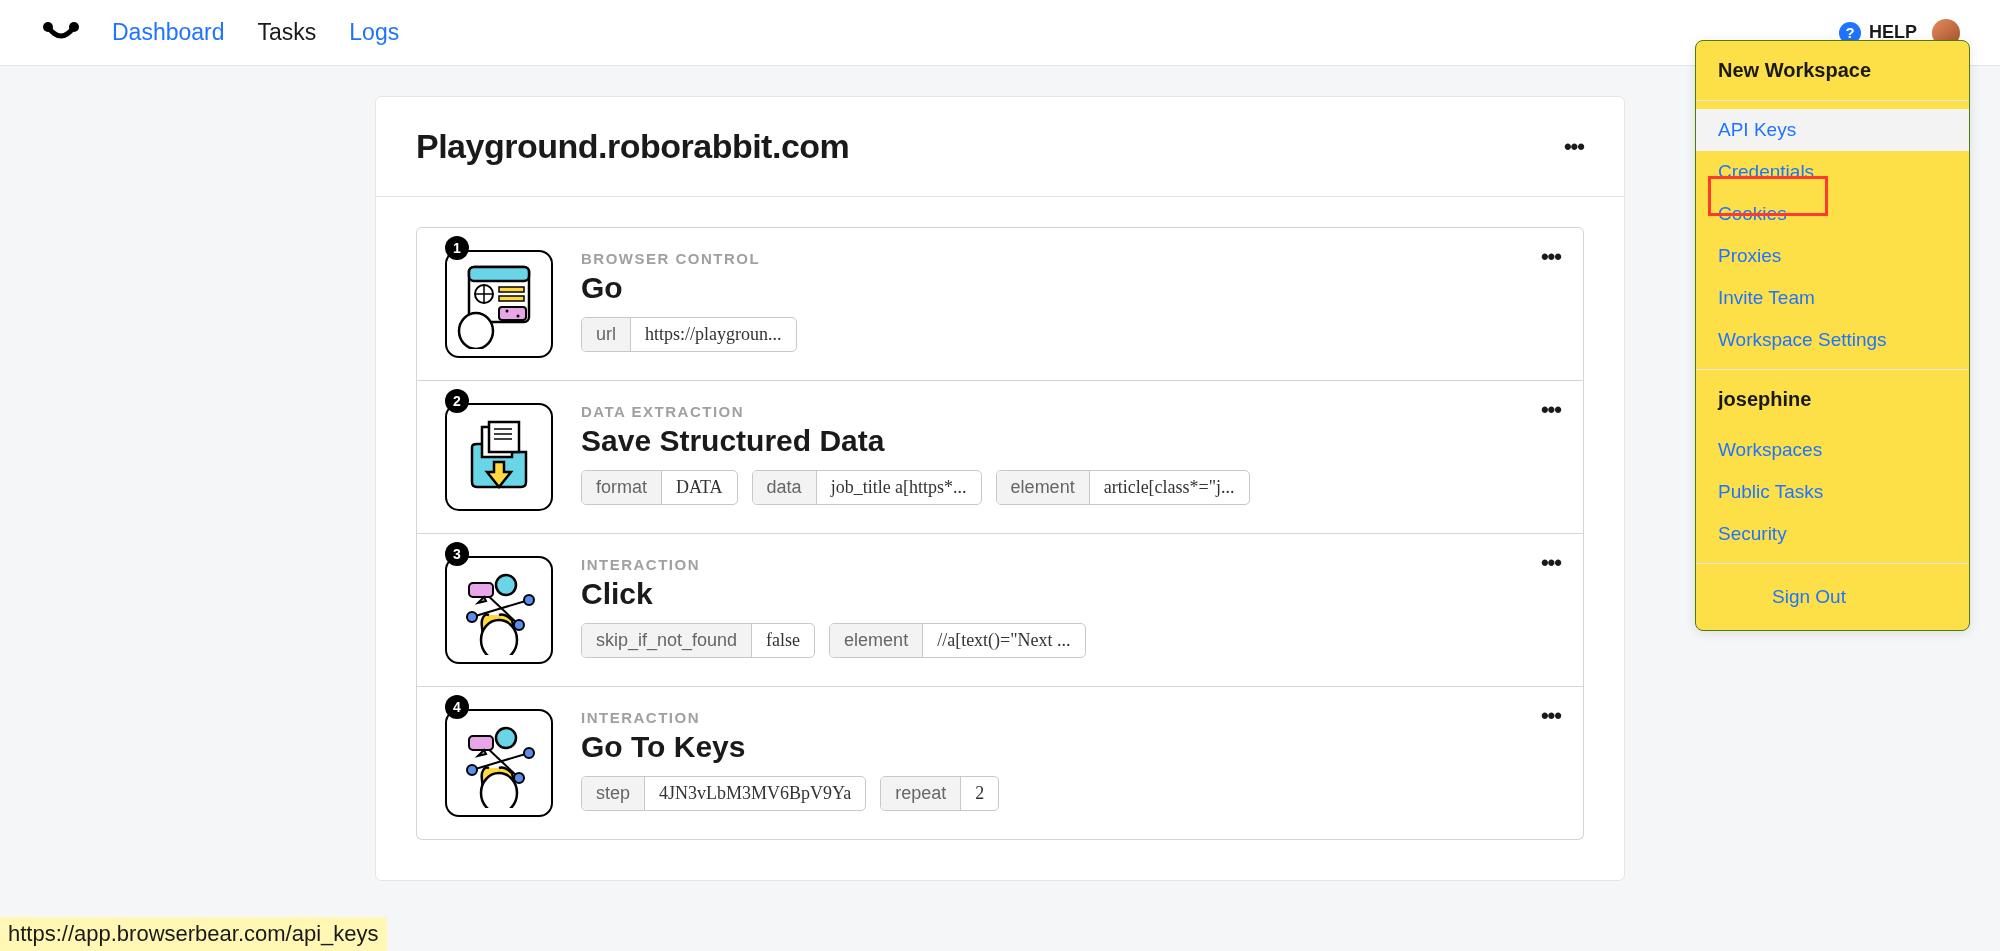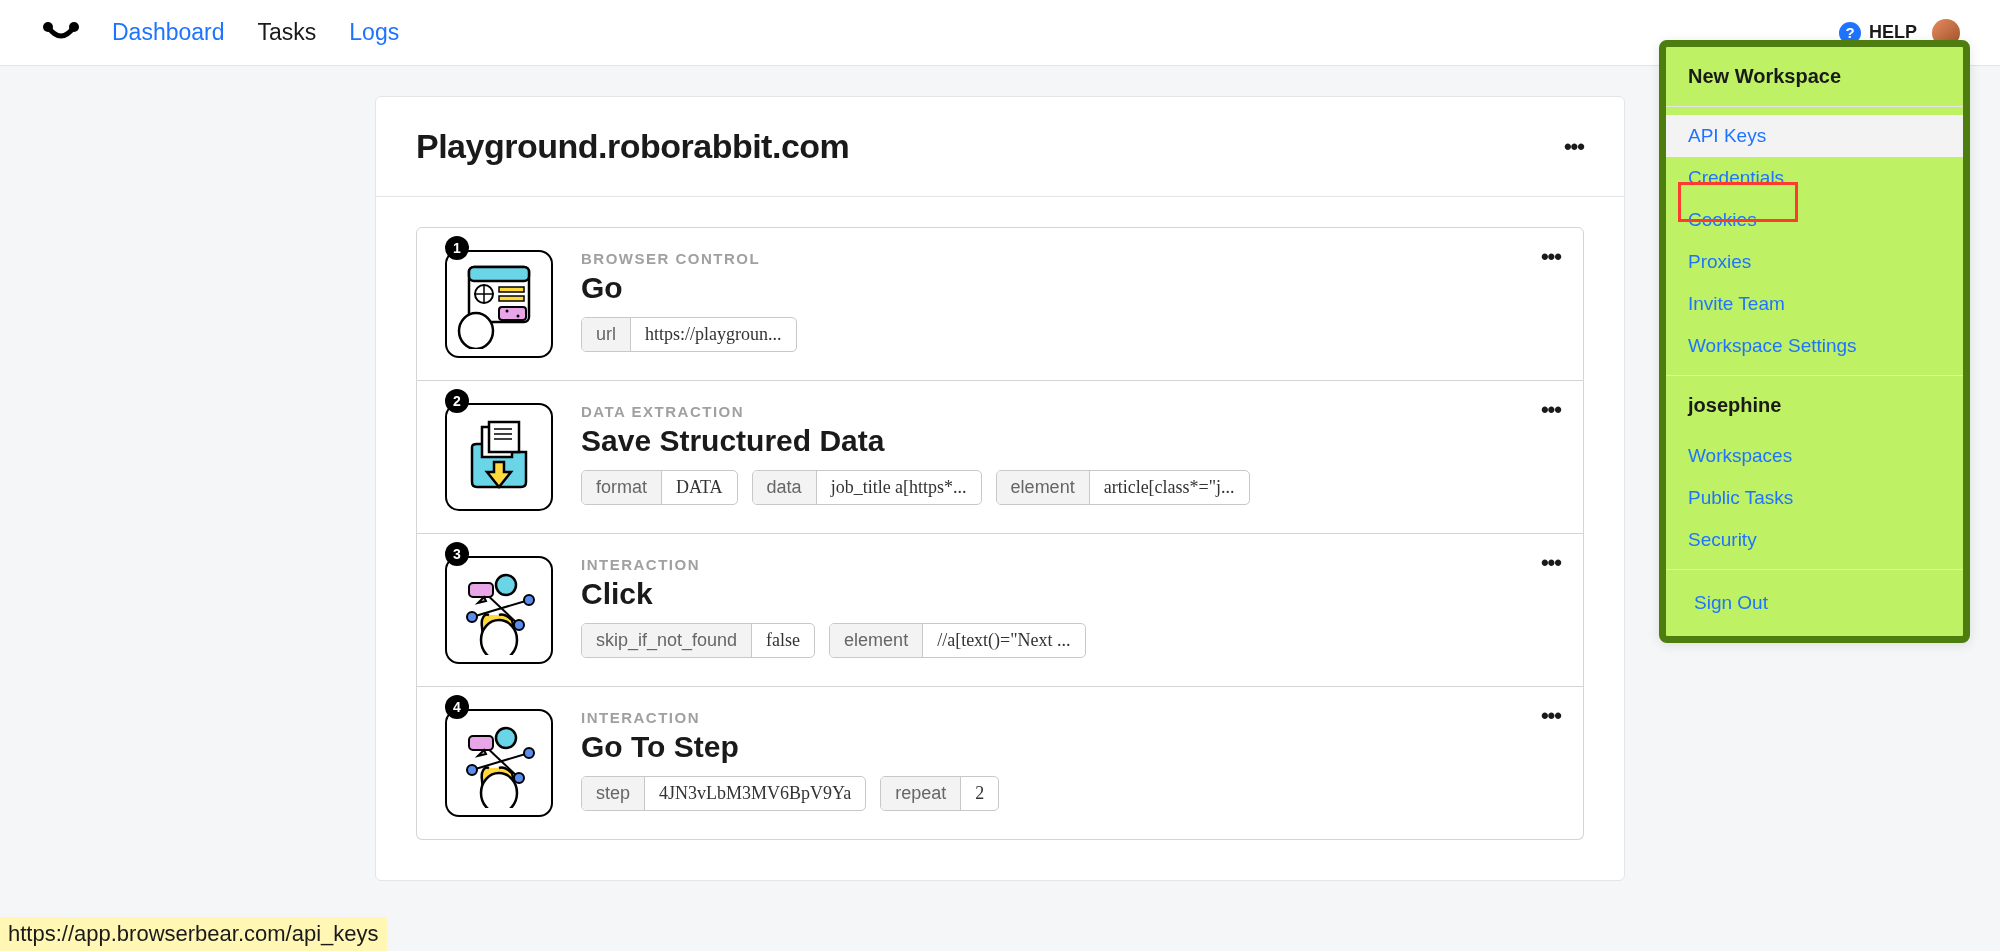--- a/index.html
+++ b/index.html
@@ -199,23 +199,23 @@
       right: 22px;
       font-size: 22px;
       font-weight: 900;
       cursor: pointer;
       letter-spacing: -1px;
     }
     .dropdown {
       position: absolute;
       top: 40px;
       right: 30px;
-      width: 311px;
-      background: #bef264;
-      border: 7px solid #4d7c0f;
+      width: 275px;
+      background: #fde047;
+      border: 1px solid #4d7c0f;
       border-radius: 8px;
       box-shadow: 0 2px 12px rgba(0,0,0,0.1);
       overflow: hidden;
     }
     .dd-section-title {
       padding: 18px 22px;
       font-weight: 700;
       font-size: 20px;
       color: #1a1a1a;
     }
@@ -392,21 +392,21 @@
             <circle cx="65" cy="60" r="5" fill="#5b8def" stroke="#000" stroke-width="2"></circle>
             <circle cx="52" cy="20" r="10" fill="#6bd5e8" stroke="#000" stroke-width="2.5"></circle>
             <rect x="15" y="18" width="24" height="14" rx="4" fill="#e8a6e8" stroke="#000" stroke-width="2"></rect>
             <path d="M 30 32 L 24 38 L 32 36 Z" fill="#e8a6e8" stroke="#000" stroke-width="2"></path>
             <path d="M 35 50 Q 30 48 28 55 Q 26 70 38 85 L 58 85 Q 62 70 58 55 Q 50 48 45 50" fill="#ffd93d" stroke="#000" stroke-width="2.5"></path>
             <ellipse cx="45" cy="75" rx="18" ry="20" fill="#fff" stroke="#000" stroke-width="2.5"></ellipse>
           </svg>
         </div>
         <div class="step-body">
           <div class="step-cat">INTERACTION</div>
-          <div class="step-title">Go To Step</div>
+          <div class="step-title">Go To Keys</div>
           <div class="tags">
             <div class="tag">
               <span class="tag-key">step</span>
               <span class="tag-val">4JN3vLbM3MV6BpV9Ya</span>
             </div>
             <div class="tag">
               <span class="tag-key">repeat</span>
               <span class="tag-val">2</span>
             </div>
           </div>
@@ -430,19 +430,19 @@
     <div class="dd-item">Workspace Settings</div>
   </div>
   <div class="dd-divider"></div>
   <div class="dd-section-title">josephine</div>
   <div style="padding-bottom:8px;">
     <div class="dd-item">Workspaces</div>
     <div class="dd-item">Public Tasks</div>
     <div class="dd-item">Security</div>
   </div>
   <div class="dd-divider"></div>
-  <div style="padding:12px 6px;">
+  <div style="padding:12px 6px;margin-left:48px;">
     <div class="dd-item">Sign Out</div>
   </div>
   <div class="dd-highlight"></div>
 </div>
 
 <div class="status-url">https://app.browserbear.com/api_keys</div>
 
 </body></html>

